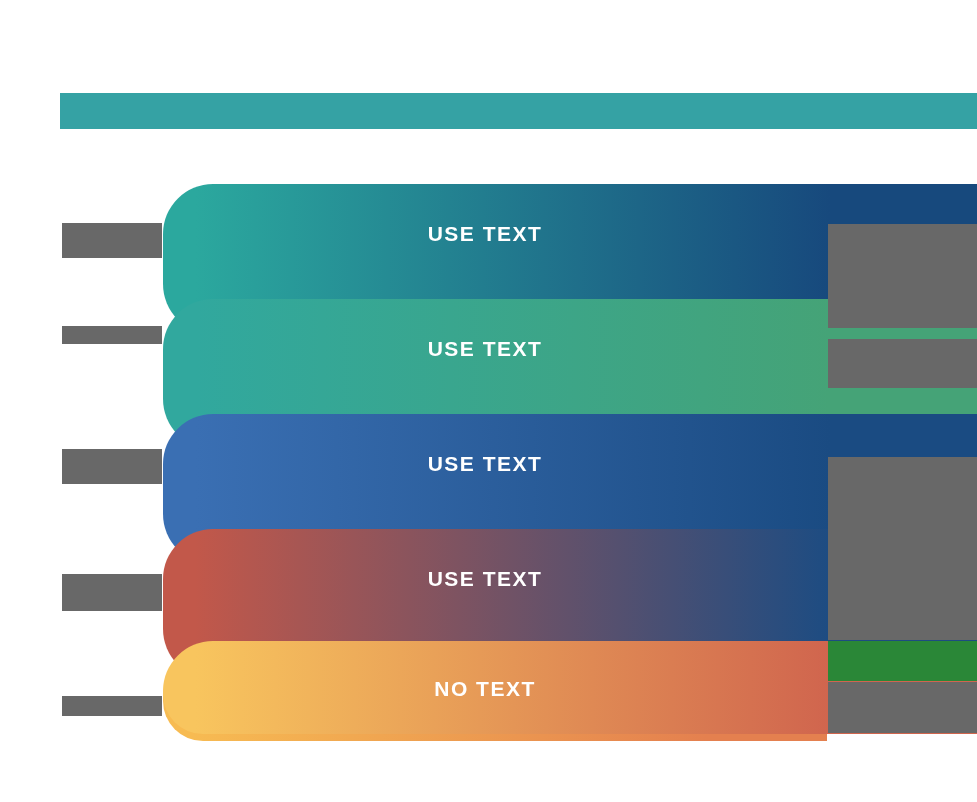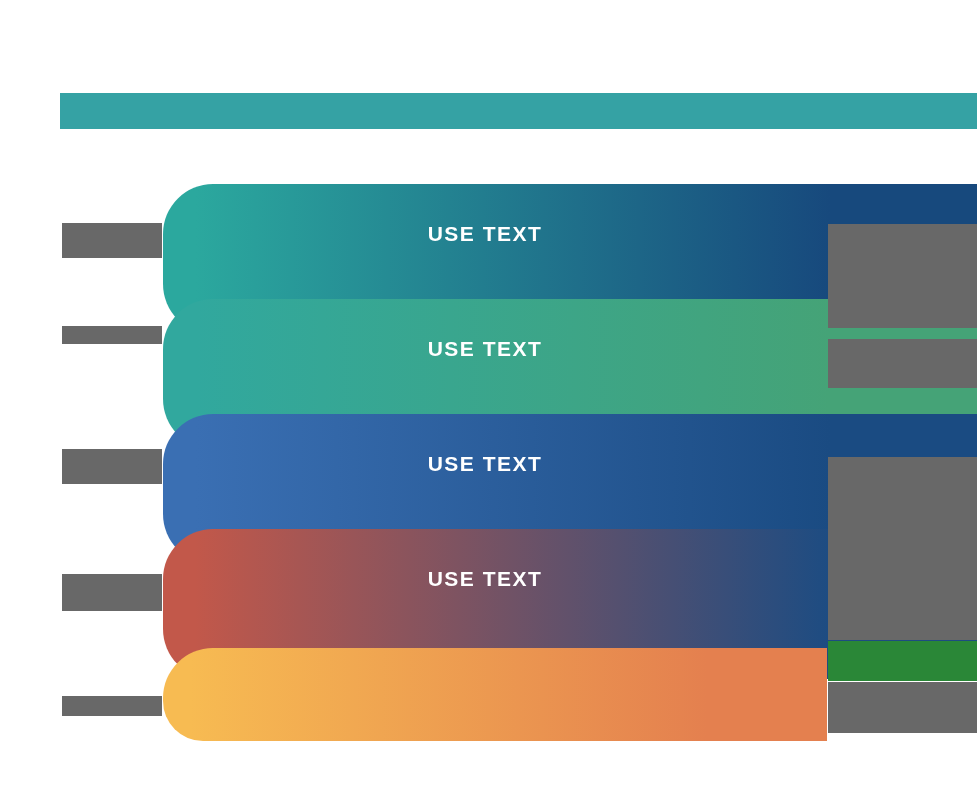--- a/index.html
+++ b/index.html
@@ -78,20 +78,23 @@
   <div class="bar b2" style="background: linear-gradient(90deg, rgb(49, 168, 158) 4%, rgb(69, 163, 119) 82%);">
     <span class="bar-label">USE TEXT</span>
   </div>
   <div class="bar b3" style="background: linear-gradient(90deg, rgb(58, 111, 179) 4%, rgb(26, 75, 130) 82%);">
     <span class="bar-label">USE TEXT</span>
   </div>
   <div class="bar b4" style="background: linear-gradient(90deg, rgb(194, 88, 74) 4%, rgb(29, 76, 130) 82%);">
     <span class="bar-label">USE TEXT</span>
   </div>
   <div class="under-strip" style="background: linear-gradient(90deg, rgb(247, 187, 82) 4%, rgb(228, 128, 79) 82%);"></div>
+  <div class="bar b5" style="background: linear-gradient(90deg, rgb(248, 197, 94) 4%, rgb(208, 101, 78) 82%);">
+    <span class="bar-label">NO TEXT</span>
+  </div>
 
   <div class="rbox r1"></div>
   <div class="rbox r2"></div>
   <div class="rbox r34"></div>
   <div class="rbox r5g"></div>
   <div class="rbox r5"></div>
 
 </div>
 
 </body></html>

